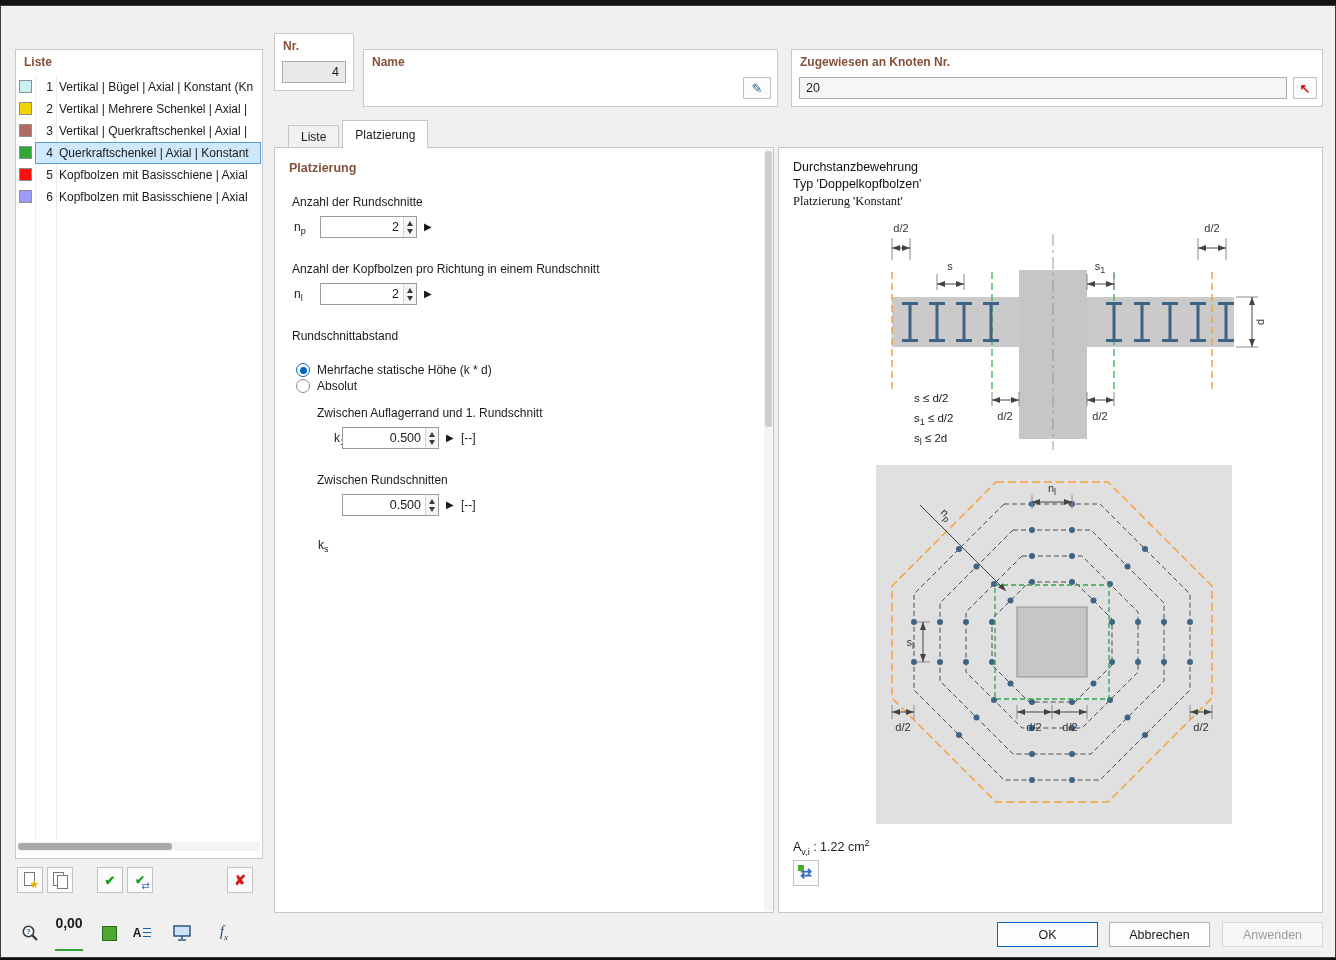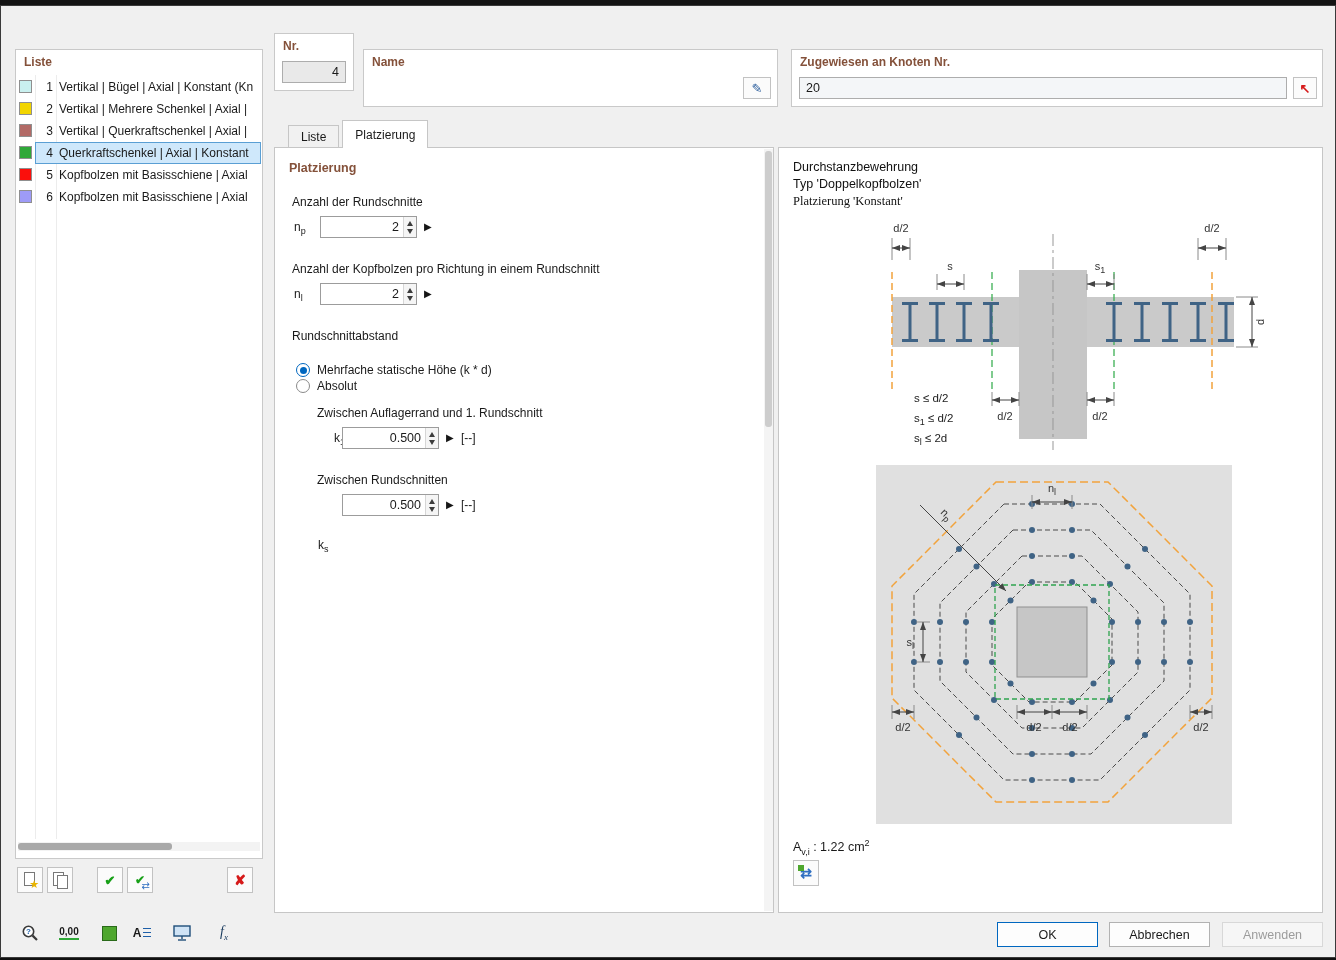--- a/index.html
+++ b/index.html
@@ -445,21 +445,21 @@
   </div>
 
   <div class="iconbtn" style="left:16px; top:914px;">
     <svg width="20" height="20" viewBox="0 0 20 20">
       <circle cx="8.5" cy="8.5" r="5.2" fill="#fff" stroke="#3a3a3a" stroke-width="1.6"></circle>
       <line x1="12.6" y1="12.6" x2="17" y2="17" stroke="#3a3a3a" stroke-width="2.2"></line>
       <text x="8.5" y="11.4" font-size="8" text-anchor="middle" fill="#1e5fa8" font-weight="bold">?</text>
     </svg>
   </div>
   <div class="iconbtn" style="left:55px; top:914px;">
-    <span style="font-size:10px; font-weight:bold; border-bottom:2px solid #2fa838; padding-bottom:1px;">0,00</span>
+    <span style="font-size:14px; font-weight:bold; border-bottom:2px solid #2fa838; padding-bottom:18px;">0,00</span>
   </div>
   <div class="iconbtn" style="left:95px; top:914px;">
     <span style="width:15px; height:15px; background:#4ea72e; border:1px solid #2a6a1a; display:inline-block;"></span>
   </div>
   <div class="iconbtn" style="left:128px; top:914px;">
     <span style="font-weight:bold; font-size:12px;">A</span>
     <span style="width:8px; height:10px; margin-left:2px; display:inline-block;
       background:repeating-linear-gradient(#1e5fa8 0 1.5px, transparent 1.5px 4px);"></span>
   </div>
   <div class="iconbtn" style="left:168px; top:914px;">

